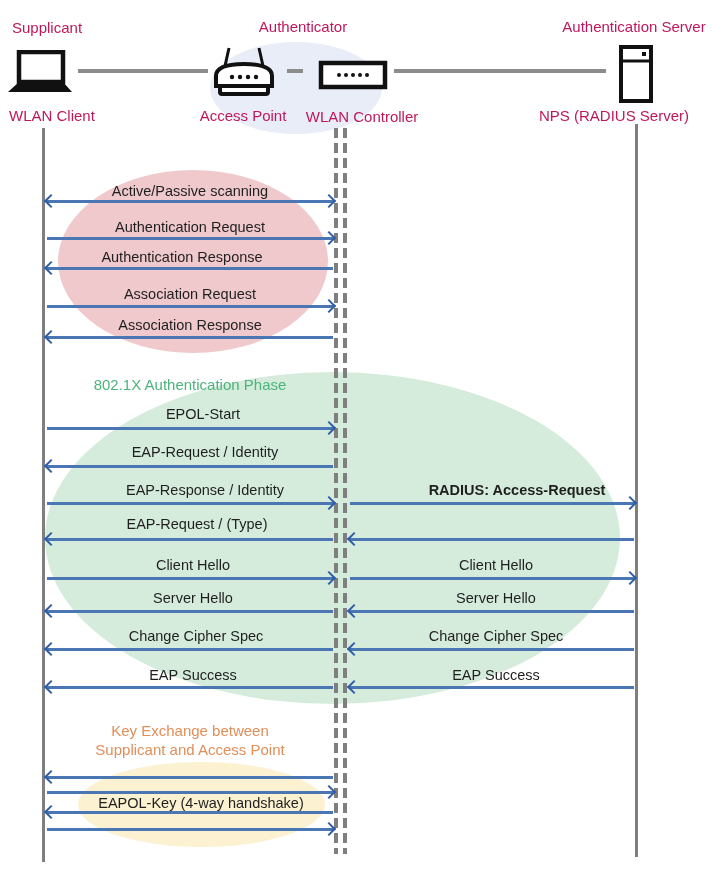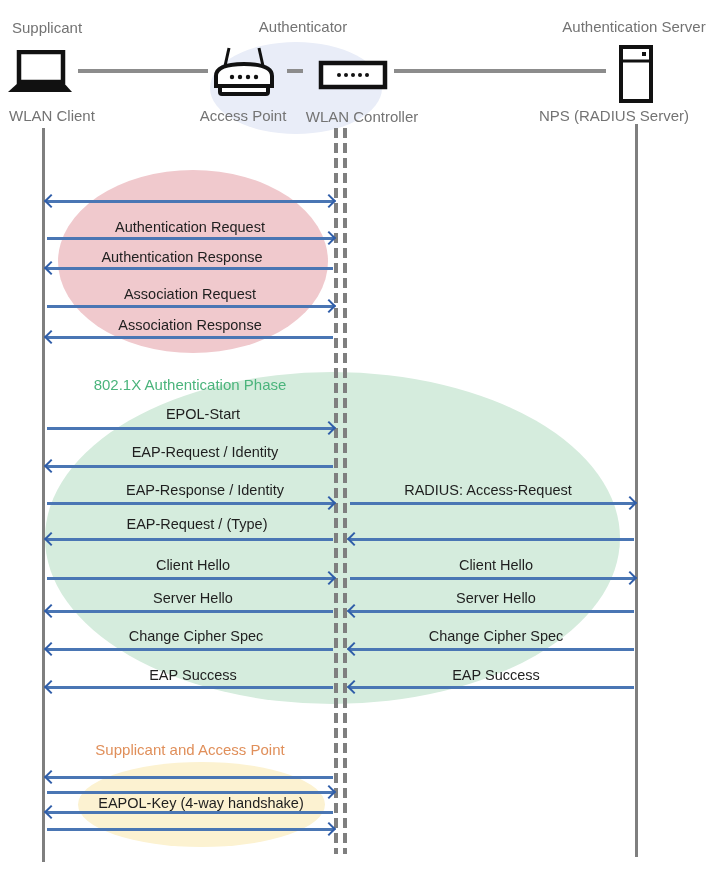--- a/index.html
+++ b/index.html
@@ -15,21 +15,21 @@
   .arrow{position:absolute;height:12px;z-index:3;}
   .arrow .shaft{position:absolute;left:2px;right:2px;top:5px;height:2.5px;background:#4a76b4;}
   .arrow .head{position:absolute;width:8px;height:8px;top:50%;
     border-top:2.5px solid #2f5da8;border-right:2.5px solid #2f5da8;}
   .arrow .head.hr{right:1px;transform:translateY(-50%) rotate(45deg);}
   .arrow .head.hl{left:1px;transform:translateY(-50%) rotate(-135deg);}
   .msg-label{position:absolute;transform:translateX(-50%);white-space:nowrap;
     font-size:14.5px;color:#1f1f1f;z-index:4;}
   .phase-title{position:absolute;transform:translateX(-50%);white-space:nowrap;
     font-size:15px;z-index:4;}
-  .role-label{position:absolute;font-size:15px;color:#737373;white-space:nowrap;z-index:4;}
+  .role-label{position:absolute;font-size:15px;color:#be185d;white-space:nowrap;z-index:4;}
   .centered{transform:translateX(-50%);}
   .icon{position:absolute;z-index:3;line-height:0;}
 </style>
 </head>
 <body>
 
 <div class="canvas">
 
   <div class="ellipse" style="left:210px;top:42px;width:172px;height:92px;background:#e9edf8;"></div>
   <div class="ellipse" style="left:58px;top:170px;width:270px;height:183px;background:#f0c9cd;"></div>
@@ -84,22 +84,24 @@
   <div class="role-label centered" style="left:243px;top:107px;">Access Point</div>
   <div class="role-label centered" style="left:362px;top:108px;">WLAN Controller</div>
   <div class="role-label centered" style="left:614px;top:107px;">NPS (RADIUS Server)</div>
 
   <div class="lifeline" style="left:42px;top:128px;height:734px;"></div>
   <div class="dashline" style="left:334px;top:128px;height:726px;"></div>
   <div class="dashline" style="left:343px;top:128px;height:726px;"></div>
   <div class="lifeline" style="left:635px;top:124px;height:733px;"></div>
 
   <div class="phase-title" style="left:190px;top:376px;color:#4bb47c;">802.1X Authentication Phase</div>
+  <div class="phase-title" style="left:190px;top:722px;color:#e08f5a;">Key Exchange between</div>
   <div class="phase-title" style="left:190px;top:741px;color:#e08f5a;">Supplicant and Access Point</div>
 
+  <div class="msg-label" style="left:190px;top:183px;">Active/Passive scanning</div>
   <div class="arrow" style="left:45px;top:195px;width:290px;">
     <span class="shaft"></span>
       <span class="head hl"></span>
       <span class="head hr"></span>
   </div>
 
   <div class="msg-label" style="left:190px;top:219px;">Authentication Request</div>
   <div class="arrow" style="left:45px;top:232px;width:290px;">
     <span class="shaft"></span>
       <span class="head hr"></span>
@@ -133,21 +135,21 @@
   <div class="arrow" style="left:45px;top:460px;width:290px;">
     <span class="shaft"></span>
       <span class="head hl"></span>
   </div>
 
   <div class="msg-label" style="left:205px;top:482px;">EAP-Response / Identity</div>
   <div class="arrow" style="left:45px;top:497px;width:290px;">
     <span class="shaft"></span>
       <span class="head hr"></span>
   </div>
-  <div class="msg-label" style="left:488px;top:482px;">RADIUS: Access-Request</div>
+  <div class="msg-label" style="left:517px;top:482px;font-weight:bold;">RADIUS: Access-Request</div>
   <div class="arrow" style="left:348px;top:497px;width:288px;">
     <span class="shaft"></span>
       <span class="head hr"></span>
   </div>
 
   <div class="msg-label" style="left:197px;top:516px;">EAP-Request / (Type)</div>
   <div class="arrow" style="left:45px;top:533px;width:290px;">
     <span class="shaft"></span>
       <span class="head hl"></span>
   </div>

